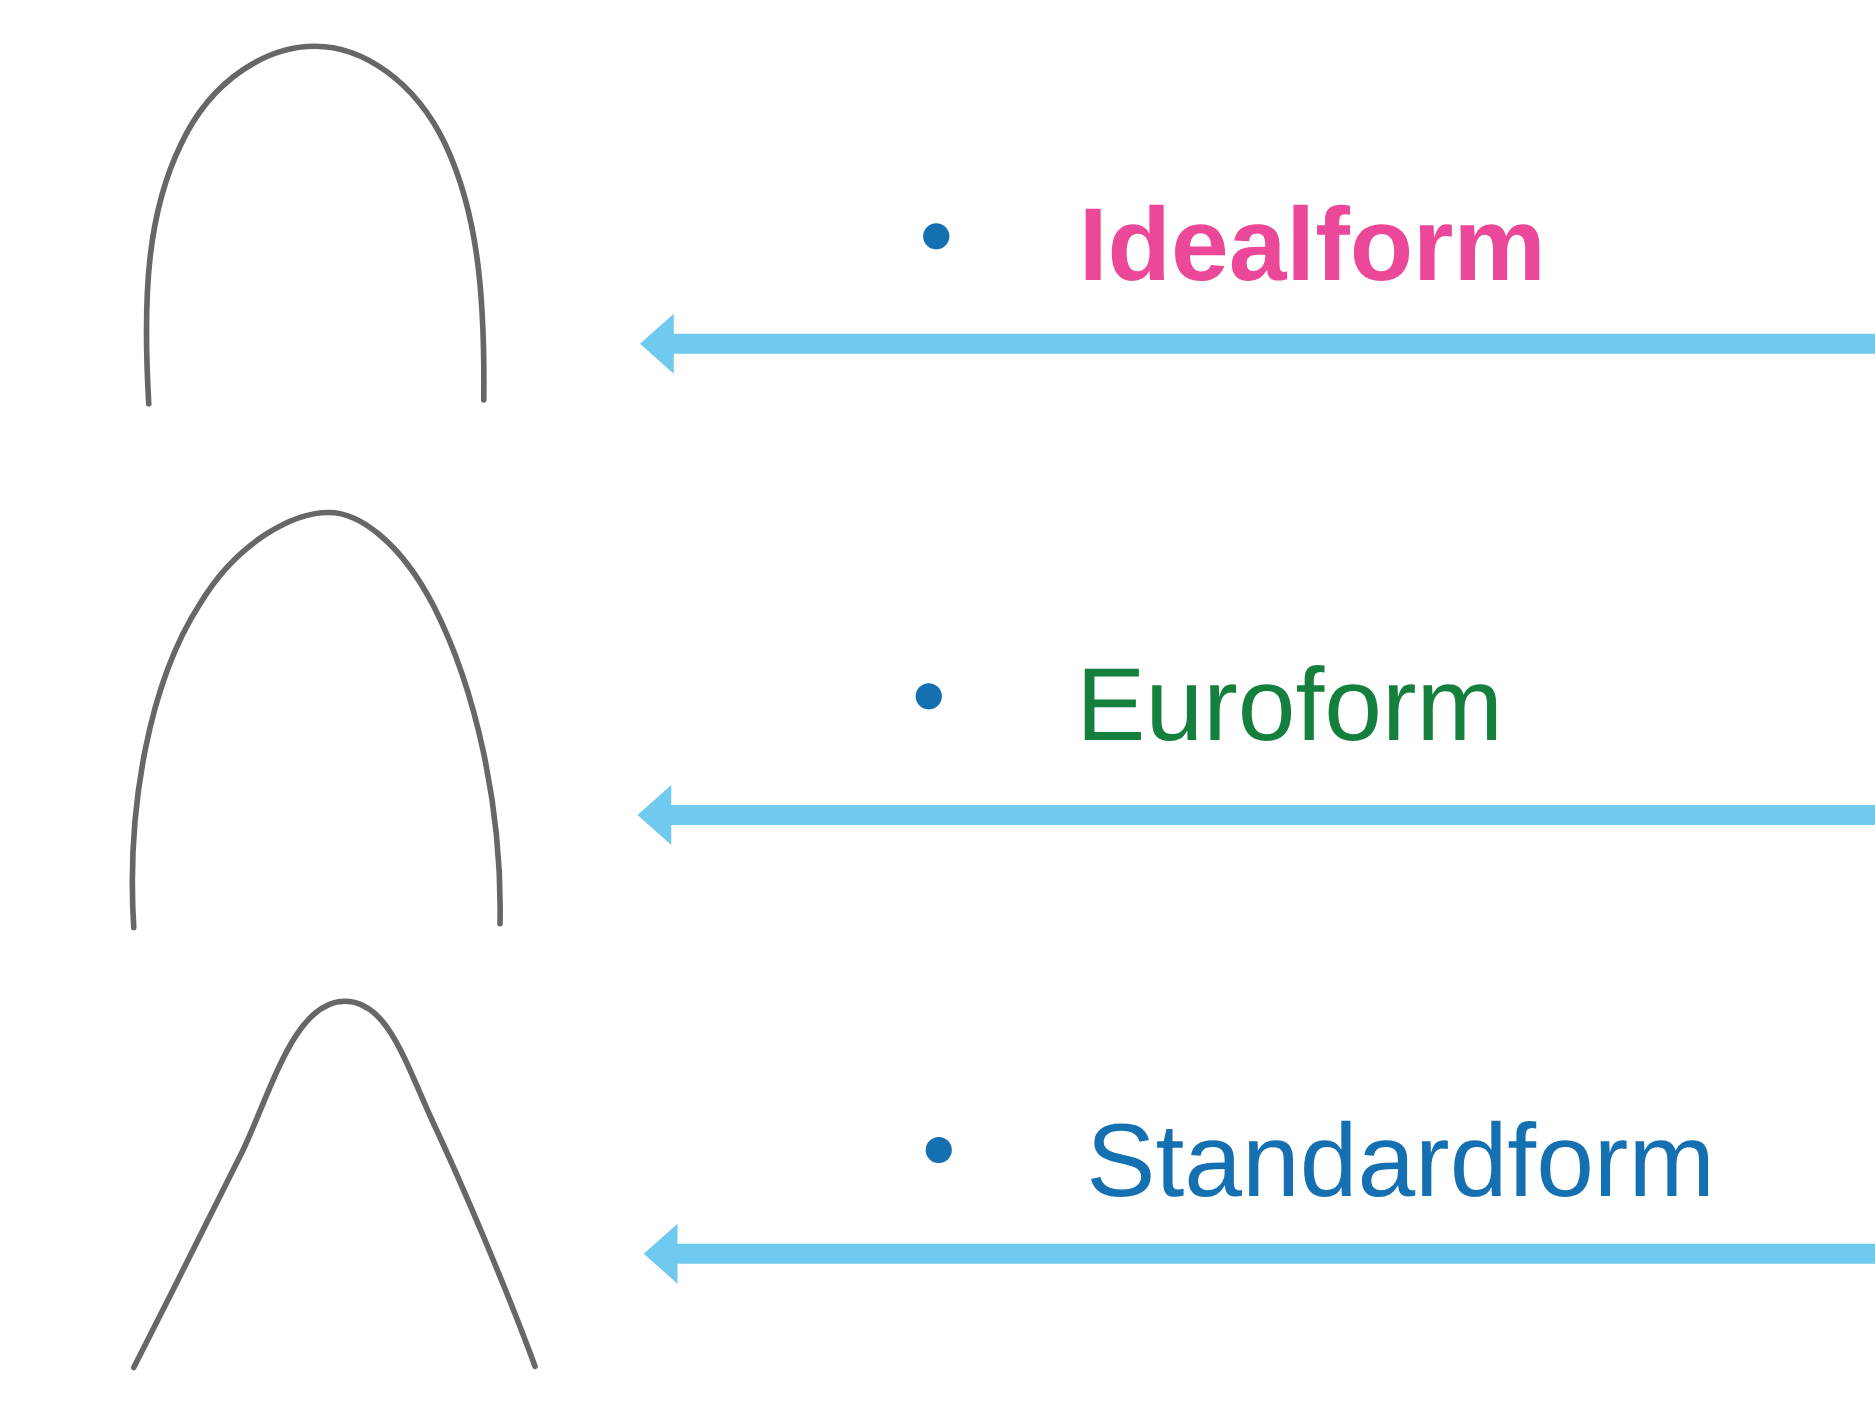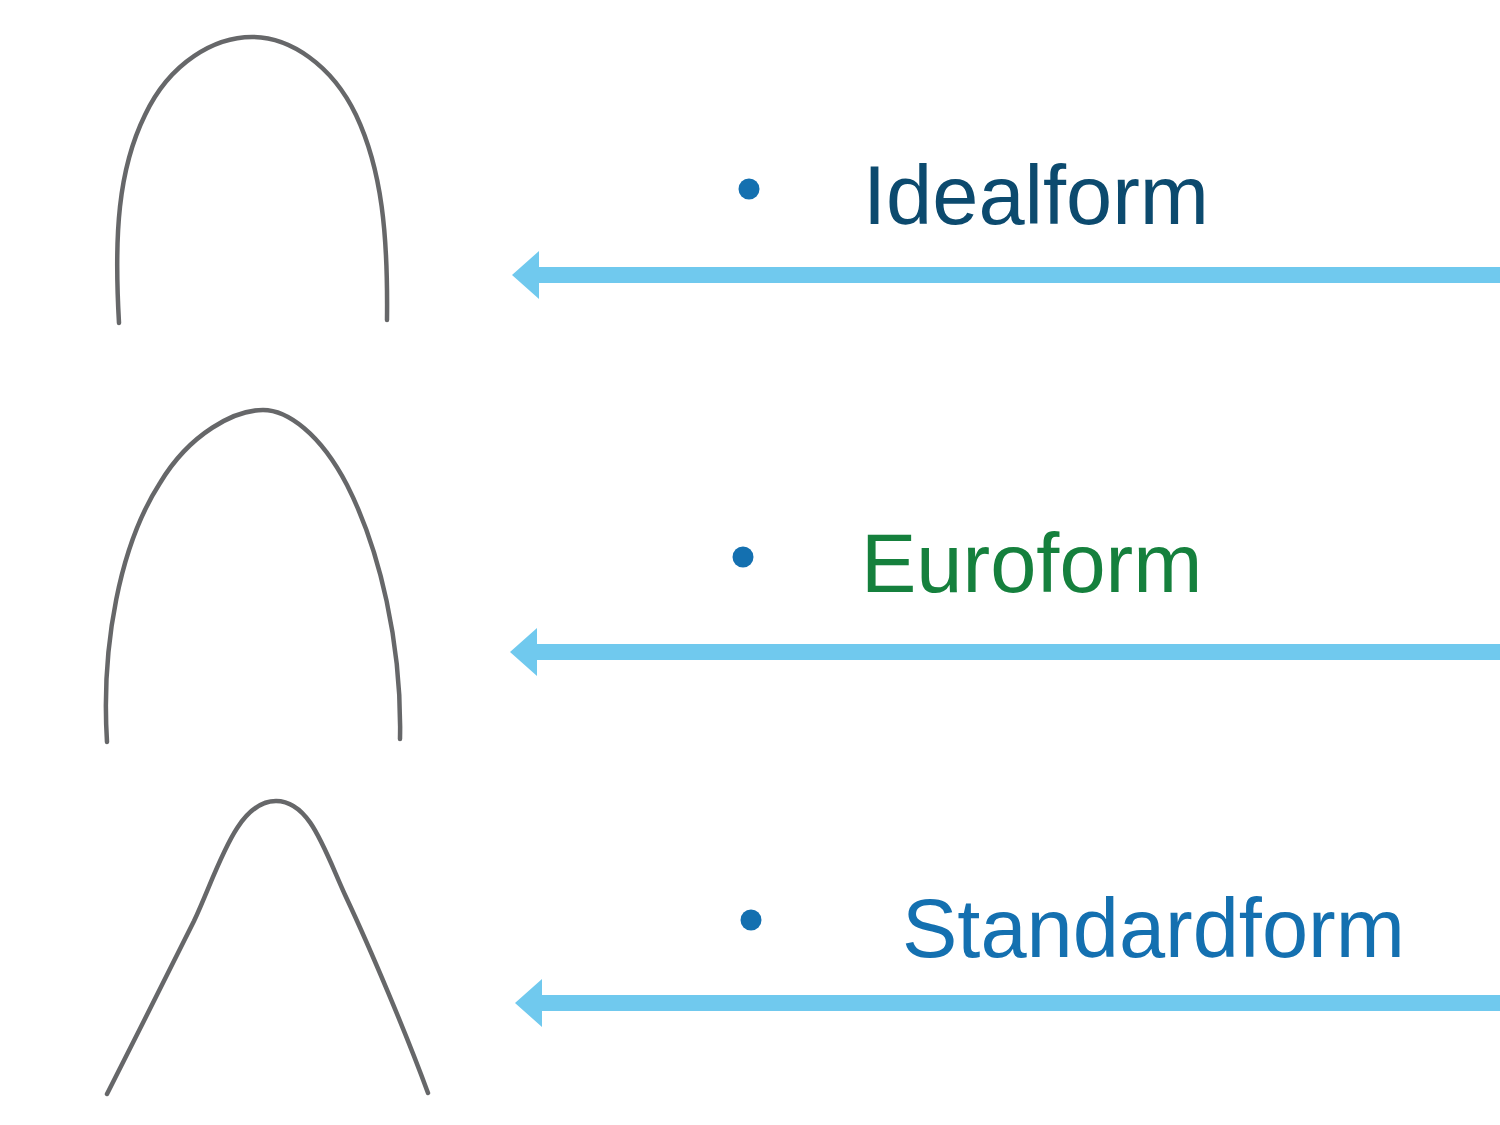--- a/index.html
+++ b/index.html
@@ -41,21 +41,21 @@
 
   .item-label {
     position: absolute;
     font-size: 83px;
     line-height: 83px;
     white-space: nowrap;
     letter-spacing: 0;
   }
   .label-1 { left: 863px; top: 154px; }
   .label-2 { left: 861px; top: 522px; }
-  .label-3 { left: 869px; top: 887px; margin-left: 33px; }
+  .label-3 { left: 869px; top: 887px; }
 
   .arrow-svg {
     position: absolute;
     display: block;
     height: 50px;
   }
   .arrow-1 { left: 512px; top: 250px; width: 988px; }
   .arrow-2 { left: 510px; top: 627px; width: 990px; }
   .arrow-3 { left: 515px; top: 978px; width: 985px; }
 </style>
@@ -65,21 +65,21 @@
 <div class="slide">
 
   <svg class="wire-svg wire-1" width="320" height="310" viewBox="0 0 320 310">
     <path class="wire-path" d="M 19 303 C 14 215, 18 150, 45 95 C 70 42, 115 17, 152 17 C 190 17, 232 45, 256 95 C 282 150, 288 215, 287 300" style="stroke: rgb(89, 90, 92);"></path>
   </svg>
 
   <svg class="bullet-svg bullet-1" viewBox="0 0 22 22">
     <circle cx="11" cy="11" r="10.5" style="fill: rgb(20, 112, 176);"></circle>
   </svg>
 
-  <div class="item-label label-1" style="color: #0c4a6e;">Idealform</div>
+  <div class="item-label label-1" style="color: #ec4899; font-weight: bold;">Idealform</div>
 
   <svg class="arrow-svg arrow-1" viewBox="0 0 988 50" preserveAspectRatio="none">
     <polygon points="0,25 27,1 27,17 988,17 988,33 27,33 27,49" style="fill: rgb(112, 201, 238);"></polygon>
   </svg>
 
   <svg class="wire-svg wire-2" width="320" height="355" viewBox="0 0 320 355">
     <path class="wire-path" d="M 12 347 C 6 250, 25 150, 65 88 C 95 38, 140 15, 168 15 C 192 15, 225 38, 252 90 C 285 155, 307 250, 305 344" style="stroke: rgb(89, 90, 92);"></path>
   </svg>
 
   <svg class="bullet-svg bullet-2" viewBox="0 0 22 22">

